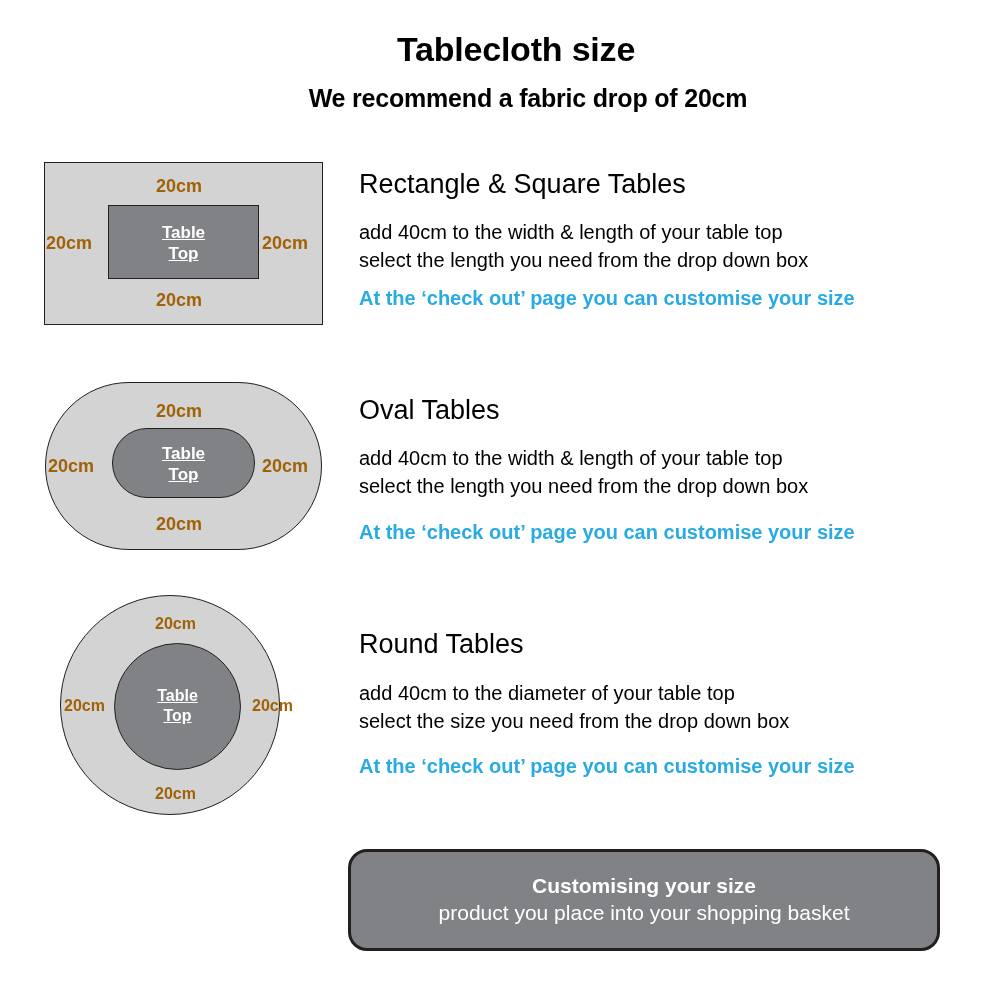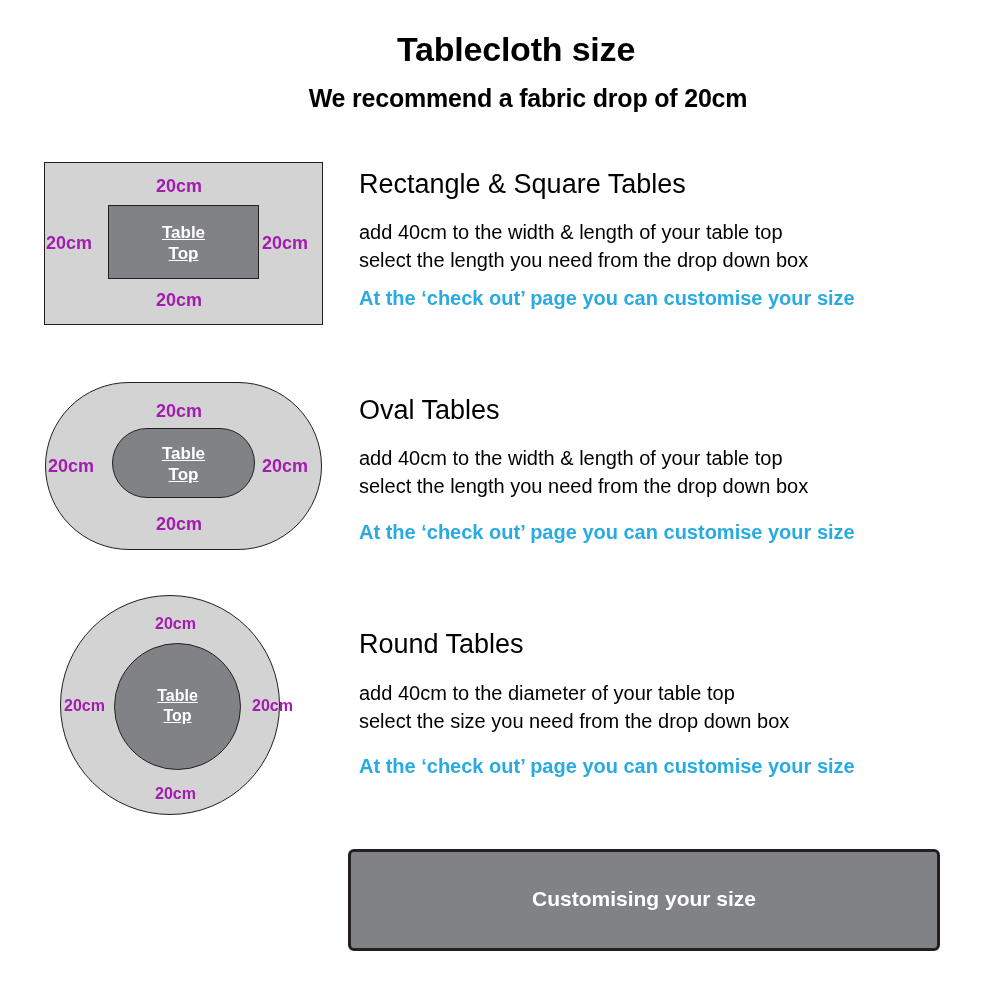--- a/index.html
+++ b/index.html
@@ -34,21 +34,21 @@
     font-weight: bold;
     letter-spacing: -0.2px;
     margin-left: 28px;
   }
 
   
   .dim-label {
     position: absolute;
     font-size: 18px;
     font-weight: bold;
-    color: #a21caf;
+    color: #a16207;
     white-space: nowrap;
     line-height: 1;
   }
   .dim-label.small { font-size: 16px; }
 
   .table-top-label {
     position: absolute;
     left: 0; right: 0;
     text-align: center;
     color: #ffffff;
@@ -98,21 +98,21 @@
     line-height: 1;
   }
 
   
   #callout-box {
     position: absolute;
     left: 348px; top: 849px;
     width: 592px; height: 102px;
     background: #808285;
     border: 3px solid #231f20;
-    border-radius: 6px;
+    border-radius: 19px;
     box-sizing: border-box;
     display: flex;
     flex-direction: column;
     align-items: center;
     justify-content: center;
     text-align: center;
     color: #ffffff;
   }
   #callout-title {
     font-size: 21px;
@@ -202,13 +202,14 @@
   <div class="section-heading" style="left:359px; top:631px;">Round Tables</div>
   <div class="section-body" style="left:359px; top:680px;">
     <span>add 40cm to the diameter of your table top</span><br>
     <span>select the size you need from the drop down box</span>
   </div>
   <div class="section-note" style="left:359px; top:756px;">At the ‘check out’ page you can customise your size</div>
 </div>
 
 <div id="callout-box">
   <div id="callout-title">Customising your size</div>
+  <div class="callout-line">product you place into your shopping basket</div>
 </div>
 
 </body></html>

